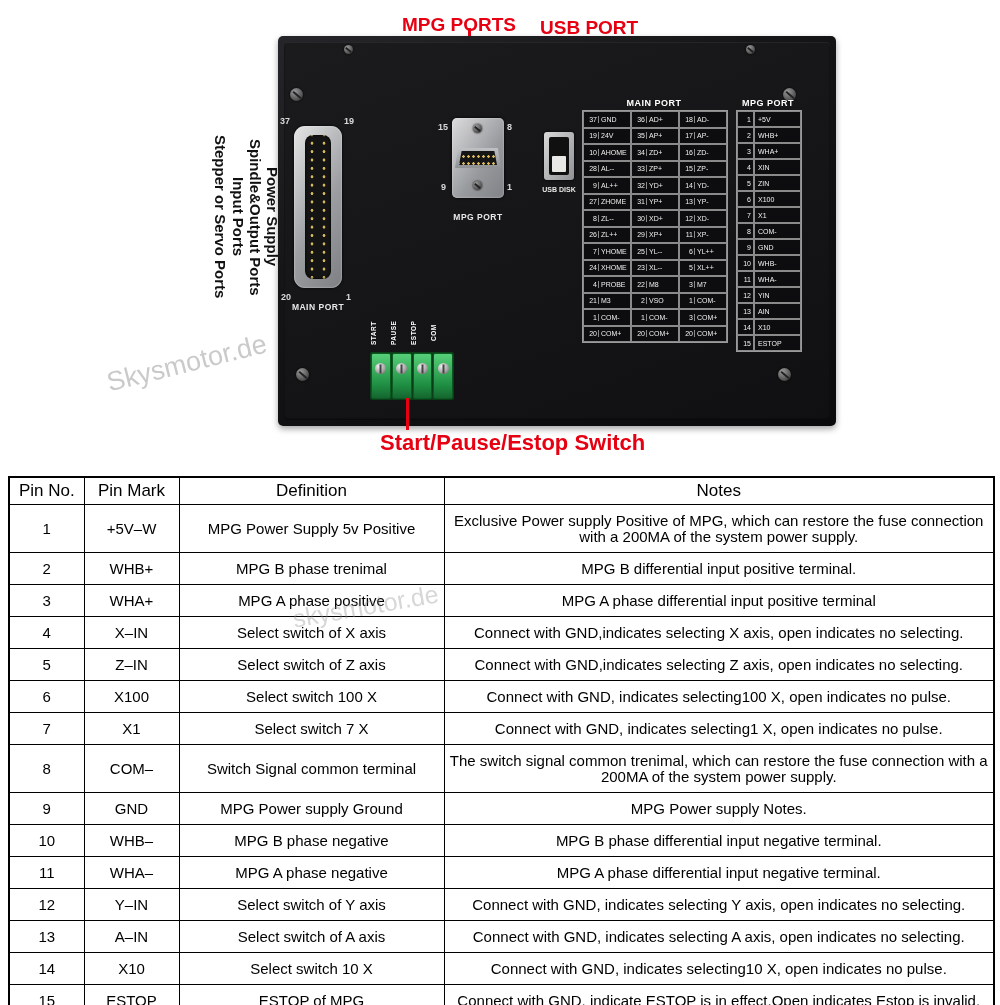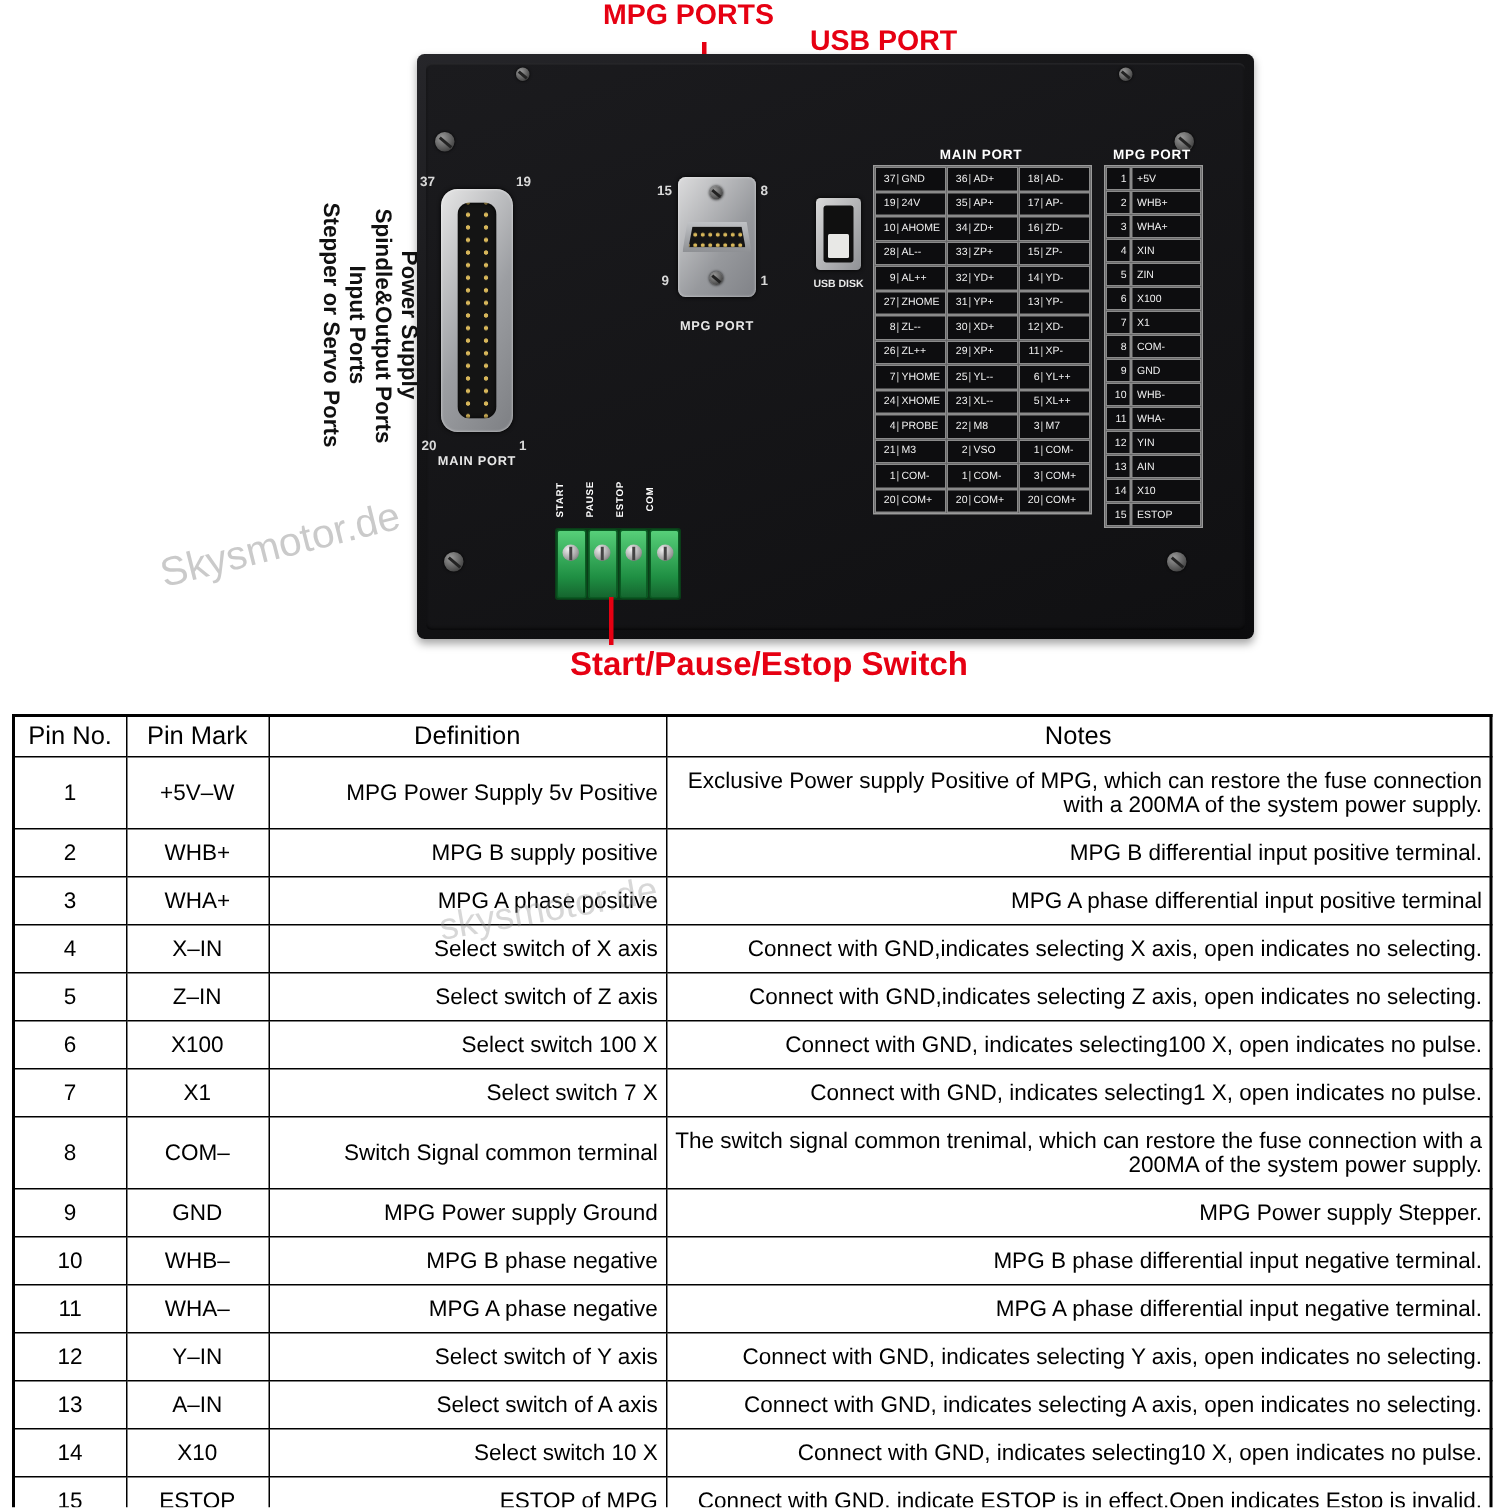--- a/index.html
+++ b/index.html
@@ -1,21 +1,21 @@
 <!DOCTYPE html>
 <html><head>
 <meta charset="utf-8">
 <style>
   html,body { margin:0; padding:0; background:#fff; }
   .stage { position:relative; width:1000px; height:1005px; background:#fff; overflow:hidden;
            font-family:"Liberation Sans","DejaVu Sans",sans-serif; }
 
   
   .ann { position:absolute; color:#e60012; font-weight:bold; font-size:19px; white-space:nowrap; }
-  .ann.mpg { left:402px; top:0; }
+  .ann.mpg { left:402px; top:14px; }
   .ann.usb { left:540px; top:17px; }
   .ann.sw  { left:380px; top:430px; font-size:22px; }
   .annline { position:absolute; width:3px; background:#e60012; }
   .l1 { left:468px; top:28px; height:80px; }
   .l2 { left:561px; top:39px; height:90px; }
   .l3 { left:406px; top:398px; height:32px; }
 
   
   .sidetext { position:absolute; left:212px; top:86px; height:262px; writing-mode:vertical-lr; }
   .side-line { text-align:center; font-size:15px; font-weight:bold; color:#111; line-height:1.15; height:100%; }
@@ -102,21 +102,21 @@
   
   .pin-table { position:absolute; left:8px; top:476px; width:985px; border-collapse:collapse;
                table-layout:fixed; color:#000; font-size:15px; z-index:2; }
   .pin-table th, .pin-table td { border:1px solid #000; }
   .pin-table { border:2px solid #000; }
   .pin-table th { font-size:17px; font-weight:normal; height:26px; text-align:center; padding:0; }
   .pin-table td { height:29px; padding:0 5px; line-height:15.5px; vertical-align:middle; }
   .pin-table tr.tall td { height:45px; }
   td.c-no { text-align:center; padding:1px 0; }
   td.c-mark { text-align:center; }
-  td.c-def, td.c-notes { text-align:right; }
+  td.c-def, td.c-notes { text-align:center; }
 </style>
 </head>
 <body>
 
 <div class="stage">
 
   <div class="ann mpg">MPG PORTS</div>
   <div class="annline l1"></div>
   <div class="ann usb">USB PORT</div>
   <div class="annline l2"></div>
@@ -419,21 +419,21 @@
     <tbody>
         <tr class="tall">
           <td class="c-no">1</td>
           <td class="c-mark">+5V–W</td>
           <td class="c-def">MPG Power Supply 5v Positive</td>
           <td class="c-notes">Exclusive Power supply Positive of MPG, which can restore the fuse connection with a 200MA of the system power supply.</td>
         </tr>
         <tr>
           <td class="c-no">2</td>
           <td class="c-mark">WHB+</td>
-          <td class="c-def">MPG B supply positive</td>
+          <td class="c-def">MPG B phase trenimal</td>
           <td class="c-notes">MPG B differential input positive terminal.</td>
         </tr>
         <tr>
           <td class="c-no">3</td>
           <td class="c-mark">WHA+</td>
           <td class="c-def">MPG A phase positive</td>
           <td class="c-notes">MPG A phase differential input positive terminal</td>
         </tr>
         <tr>
           <td class="c-no">4</td>
@@ -462,21 +462,21 @@
         <tr class="tall">
           <td class="c-no">8</td>
           <td class="c-mark">COM–</td>
           <td class="c-def">Switch Signal common terminal</td>
           <td class="c-notes">The switch signal common trenimal, which can restore the fuse connection with a 200MA of the system power supply.</td>
         </tr>
         <tr>
           <td class="c-no">9</td>
           <td class="c-mark">GND</td>
           <td class="c-def">MPG Power supply Ground</td>
-          <td class="c-notes">MPG Power supply Stepper.</td>
+          <td class="c-notes">MPG Power supply Notes.</td>
         </tr>
         <tr>
           <td class="c-no">10</td>
           <td class="c-mark">WHB–</td>
           <td class="c-def">MPG B phase negative</td>
           <td class="c-notes">MPG B phase differential input negative terminal.</td>
         </tr>
         <tr>
           <td class="c-no">11</td>
           <td class="c-mark">WHA–</td>

